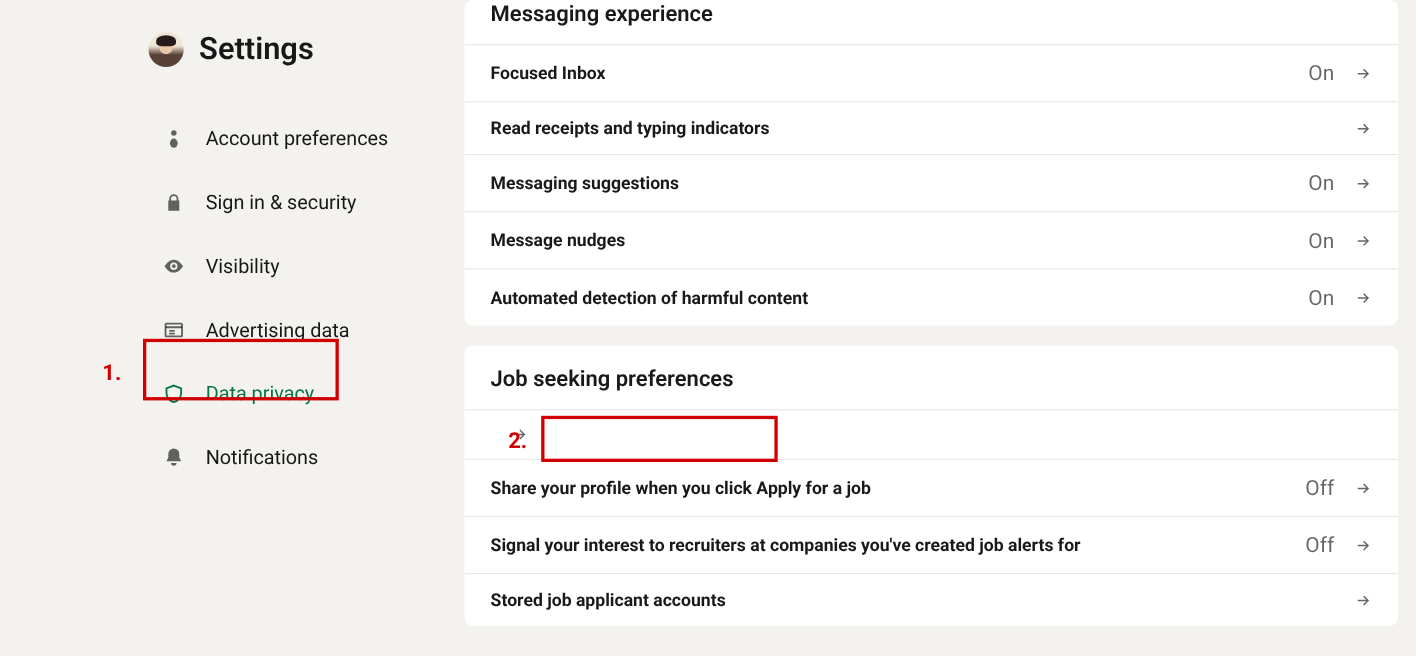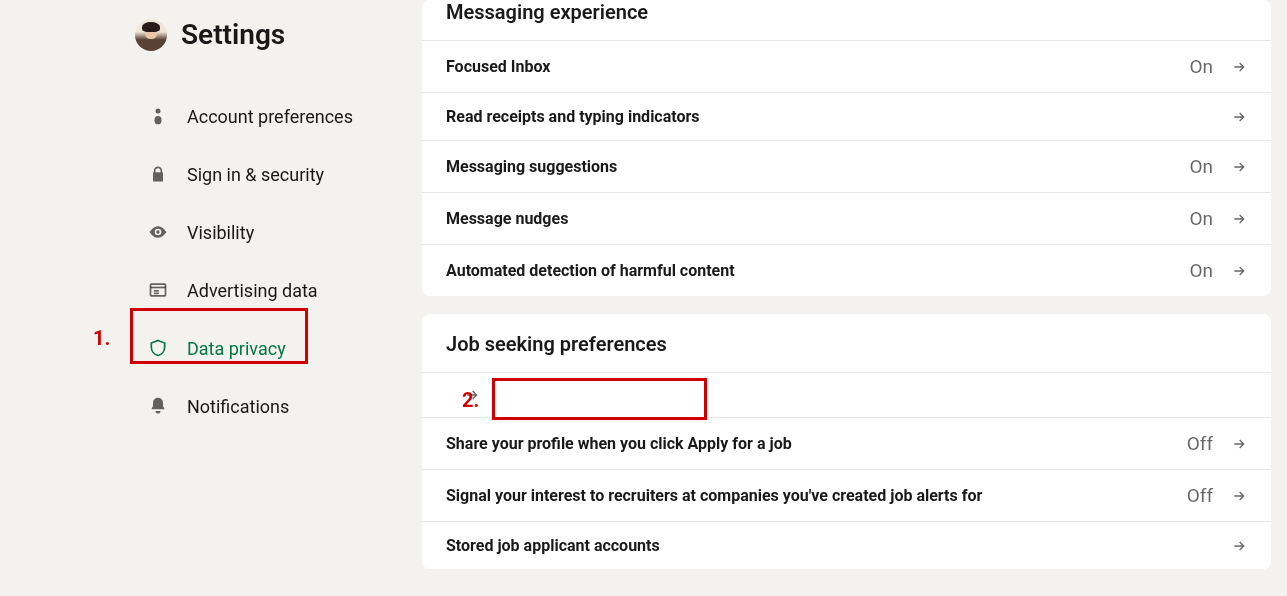--- a/index.html
+++ b/index.html
@@ -15,21 +15,21 @@
     .layout {
       display: flex;
       width: 100%;
       height: 100%;
     }
 
     
     .sidebar {
       width: 410px;
       padding-left: 135px;
-      padding-top: 18px;
+      padding-top: 28px;
       padding-right: 30px;
       position: relative;
     }
     .sidebar-header {
       display: flex;
       align-items: center;
       gap: 14px;
       margin-bottom: 36px;
     }
     .avatar {

